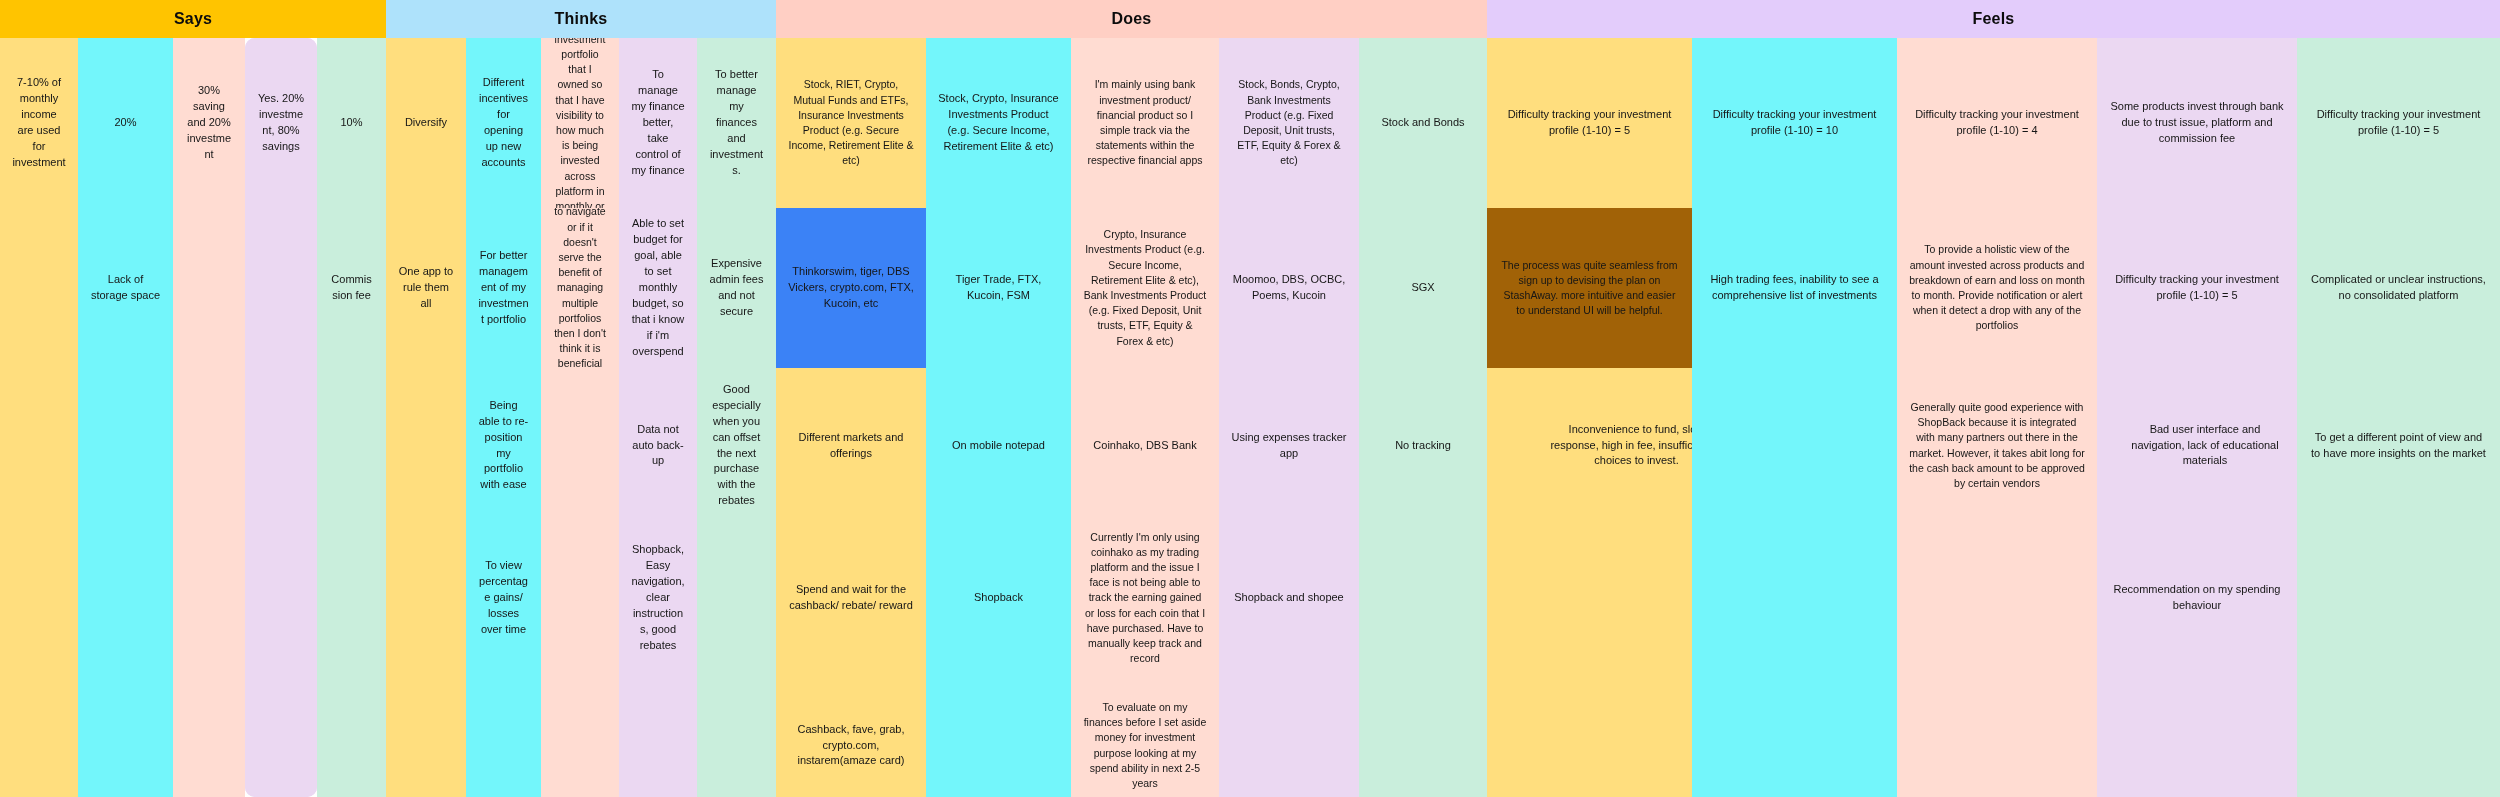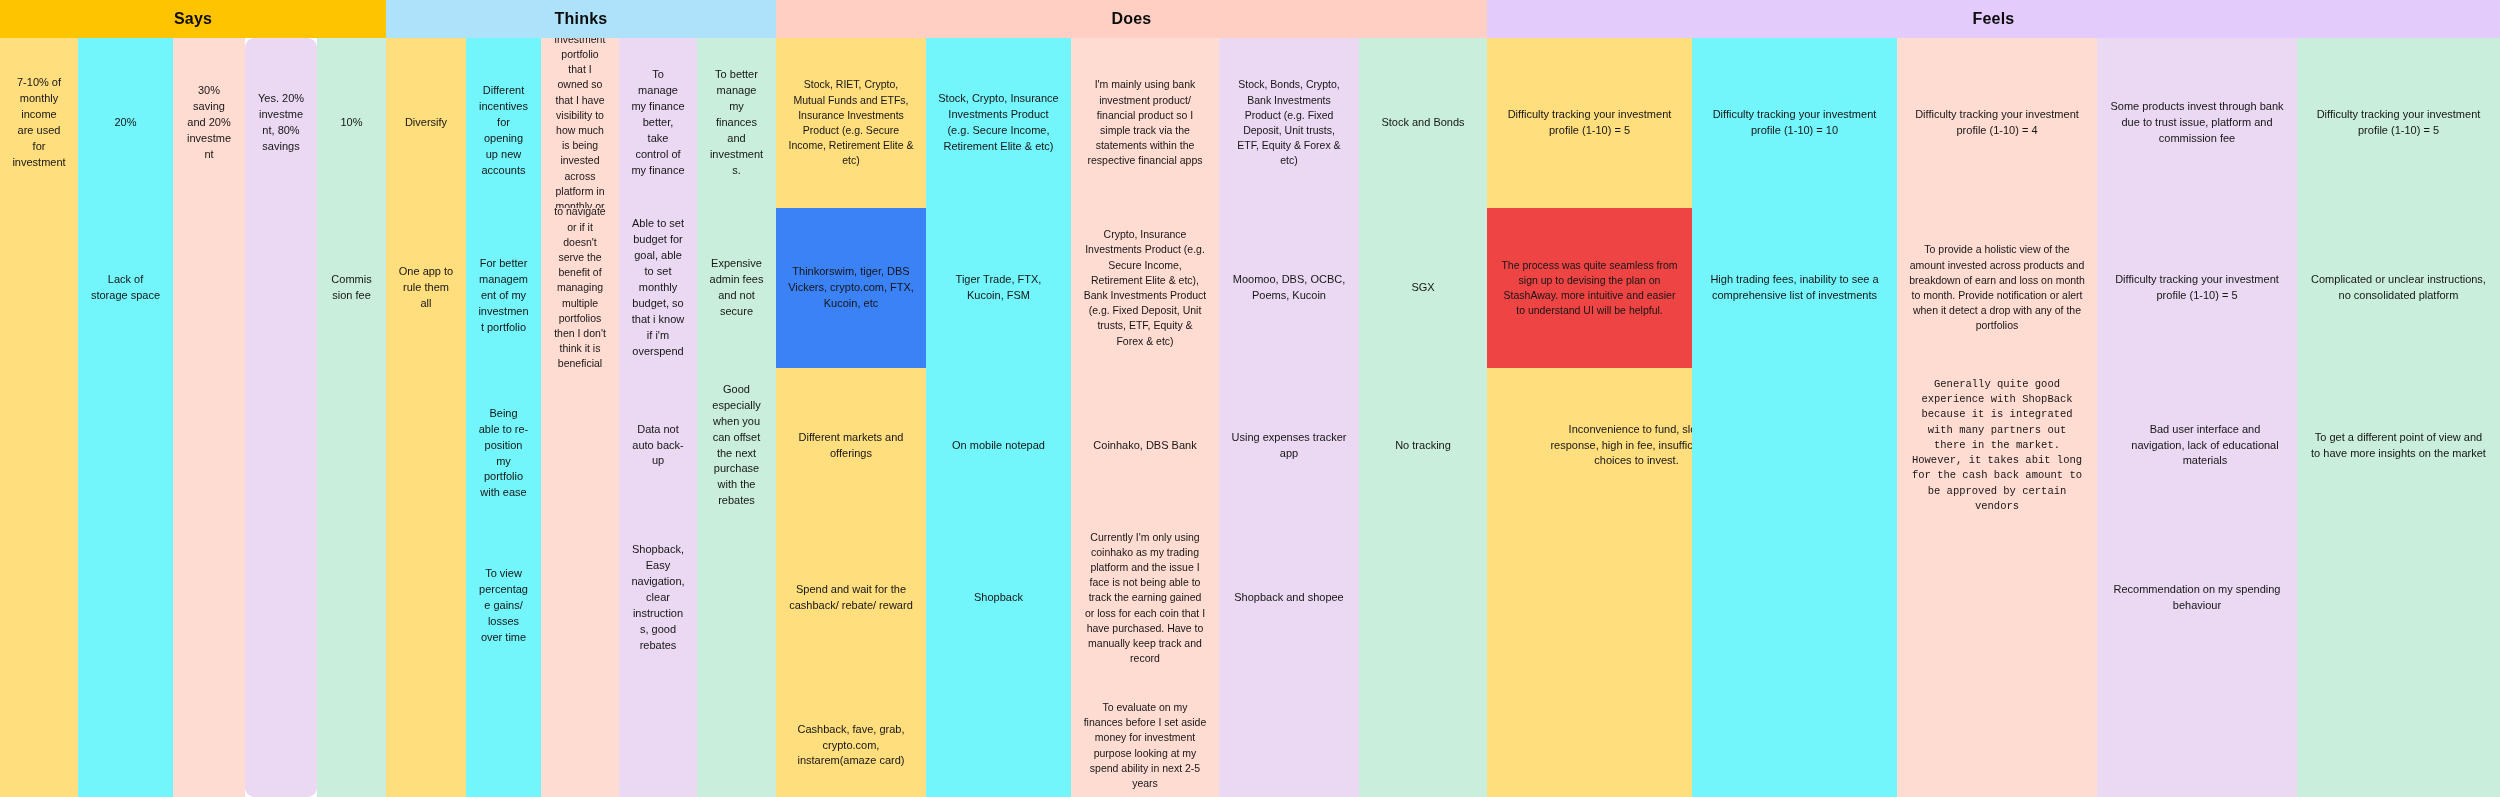--- a/index.html
+++ b/index.html
@@ -137,21 +137,21 @@
         <div class="col" style="width: 80px; flex: 0 0 80px; background: rgb(255, 222, 126);">
           <div class="note short" style="height: 170px; flex: 0 0 170px; background: rgb(255, 222, 126);">
             <span class="note-text">Diversify</span>
           </div>
           <div class="note short" style="height: 160px; flex: 0 0 160px; background: rgb(255, 222, 126);">
             <span class="note-text">One app to rule them all</span>
           </div>
           <div class="filler" style="background: rgb(255, 222, 126);"></div>
         </div>
         <div class="col" style="width: 75px; flex: 0 0 75px; background: rgb(115, 246, 251);">
-          <div class="note short" style="height: 170px; flex: 0 0 170px; background: rgb(115, 246, 251); margin-top: 8px;">
+          <div class="note short" style="height: 170px; flex: 0 0 170px; background: rgb(115, 246, 251);">
             <span class="note-text">Different incentives for opening up new accounts</span>
           </div>
           <div class="note short" style="height: 160px; flex: 0 0 160px; background: rgb(115, 246, 251);">
             <span class="note-text">For better management of my investment portfolio</span>
           </div>
           <div class="note short" style="height: 155px; flex: 0 0 155px; background: rgb(115, 246, 251);">
             <span class="note-text">Being able to re-position my portfolio with ease</span>
           </div>
           <div class="note short" style="height: 150px; flex: 0 0 150px; background: rgb(115, 246, 251);">
             <span class="note-text">To view percentage gains/ losses over time</span>
@@ -283,21 +283,21 @@
     </div>
     <div class="section" style="width: 1013px; flex: 0 0 1013px;">
       <div class="section-header" style="background: rgb(227, 204, 251);">
         <span>Feels</span>
       </div>
       <div class="section-body">
         <div class="col" style="width: 205px; flex: 0 0 205px; background: rgb(255, 222, 126);">
           <div class="note short" style="height: 170px; flex: 0 0 170px; background: rgb(255, 222, 126);">
             <span class="note-text">Difficulty tracking your investment profile (1-10) = 5</span>
           </div>
-          <div class="note tall" style="height: 160px; flex: 0 0 160px; background: #ef4444;">
+          <div class="note tall" style="height: 160px; flex: 0 0 160px; background: #a16207;">
             <span class="note-text">The process was quite seamless from sign up to devising the plan on StashAway. more intuitive and easier to understand UI will be helpful.</span>
           </div>
           <div class="note short" style="height: 155px; flex: 0 0 155px; background: rgb(255, 222, 126); margin-left: 47px;">
             <span class="note-text">Inconvenience to fund, slow response, high in fee, insufficient of choices to invest.</span>
           </div>
           <div class="filler" style="background: rgb(255, 222, 126);"></div>
         </div>
         <div class="col" style="width: 205px; flex: 0 0 205px; background: rgb(115, 246, 251);">
           <div class="note short" style="height: 170px; flex: 0 0 170px; background: rgb(115, 246, 251);">
             <span class="note-text">Difficulty tracking your investment profile (1-10) = 10</span>
@@ -307,21 +307,21 @@
           </div>
           <div class="filler" style="background: rgb(115, 246, 251);"></div>
         </div>
         <div class="col" style="width: 200px; flex: 0 0 200px; background: rgb(255, 220, 210);">
           <div class="note short" style="height: 170px; flex: 0 0 170px; background: rgb(255, 220, 210);">
             <span class="note-text">Difficulty tracking your investment profile (1-10) = 4</span>
           </div>
           <div class="note tall" style="height: 160px; flex: 0 0 160px; background: rgb(255, 220, 210);">
             <span class="note-text">To provide a holistic view of the amount invested across products and breakdown of earn and loss on month to month. Provide notification or alert when it detect a drop with any of the portfolios</span>
           </div>
-          <div class="note tall" style="height: 155px; flex: 0 0 155px; background: rgb(255, 220, 210); font-family: Liberation Mono, monospace;">
+          <div class="note tall" style="height: 155px; flex: 0 0 155px; background: rgb(255, 220, 210);">
             <span class="note-text">Generally quite good experience with ShopBack because it is integrated with many partners out there in the market. However, it takes abit long for the cash back amount to be approved by certain vendors</span>
           </div>
           <div class="filler" style="background: rgb(255, 220, 210);"></div>
         </div>
         <div class="col" style="width: 200px; flex: 0 0 200px; background: rgb(235, 216, 242);">
           <div class="note short" style="height: 170px; flex: 0 0 170px; background: rgb(235, 216, 242);">
             <span class="note-text">Some products invest through bank due to trust issue, platform and commission fee</span>
           </div>
           <div class="note short" style="height: 160px; flex: 0 0 160px; background: rgb(235, 216, 242);">
             <span class="note-text">Difficulty tracking your investment profile (1-10) = 5</span>

